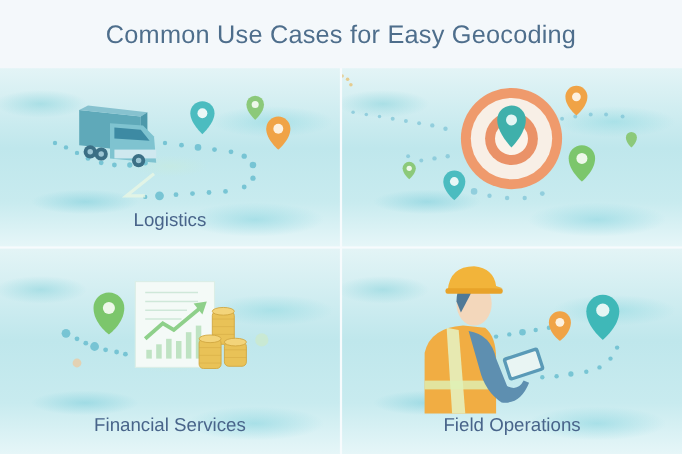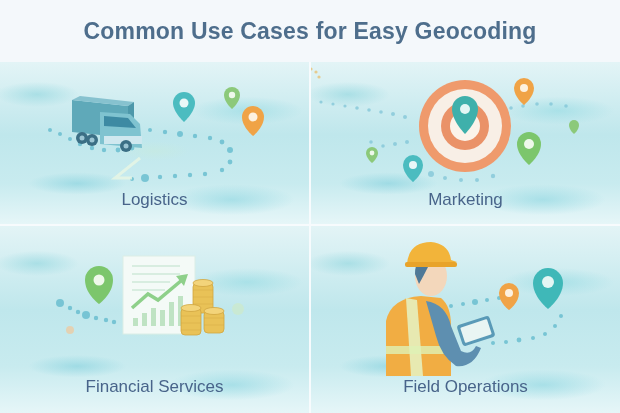--- a/index.html
+++ b/index.html
@@ -4,21 +4,21 @@
 <style>
   html, body { margin:0; padding:0; }
   body {
     width:620px; height:413px; overflow:hidden;
     background:#f4f8fb;
     font-family:"Liberation Sans", "DejaVu Sans", sans-serif;
     position:relative;
   }
   .title {
     position:absolute; left:0; top:18px; width:620px;
-    text-align:center; font-size:23px; font-weight:bold;
+    text-align:center; font-size:23px; font-weight:normal;
     color:#4e6e8c; letter-spacing:0.2px;
   }
   .grid {
     position:absolute; left:0; top:62px; width:620px; height:351px;
     display:grid;
     grid-template-columns:309px 309px;
     grid-template-rows:162px 187px;
     column-gap:2px; row-gap:2px;
     background:#f7fbfd;
   }
@@ -161,21 +161,20 @@
       </g>
       <g>
         <path d="M61 85 a6 6 0 0 1 6 6 c0 5 -6 10 -6 10 c0 0 -6 -5 -6 -10 a6 6 0 0 1 6 -6z" fill="#8cc97a"></path>
         <circle cx="61" cy="91" r="2.4" fill="#eef8ea"></circle>
       </g>
       <g>
         <path d="M102 93 a10 10 0 0 1 10 10 c0 9 -10 17 -10 17 c0 0 -10 -8 -10 -17 a10 10 0 0 1 10 -10z" fill="#4bbcc0"></path>
         <circle cx="102" cy="103" r="4" fill="#eaf7f7"></circle>
       </g>
     </svg>
-    <div class="label" style="top:128px">Marketing</div>
   </div>
 
   <div class="panel">
     <svg class="art" width="309" height="187" viewBox="0 0 309 187">
       <g fill="#5fb9cc" opacity="0.75">
         <circle cx="60" cy="77" r="4"></circle>
           <circle cx="70" cy="82" r="2.2"></circle>
           <circle cx="78" cy="86" r="2.2"></circle>
           <circle cx="86" cy="89" r="4"></circle>
         <circle cx="96" cy="92" r="2.2"></circle>

